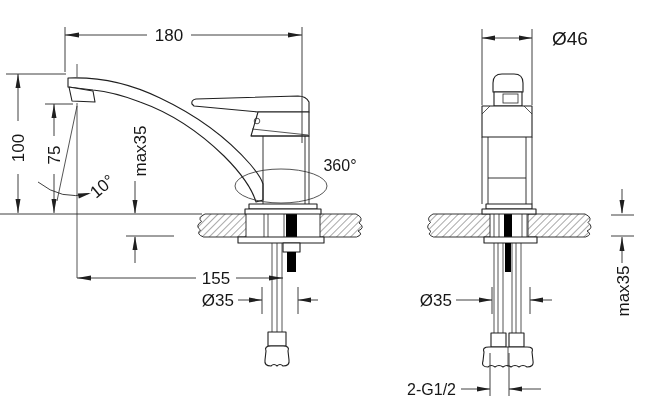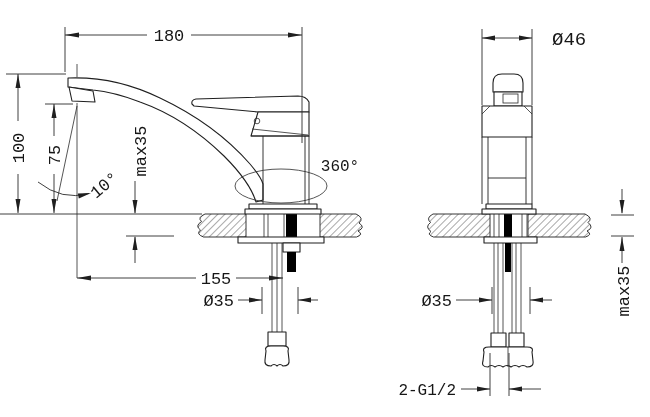--- a/index.html
+++ b/index.html
@@ -1,17 +1,17 @@
 <!DOCTYPE html>
 <html><head>
 <meta charset="utf-8">
 <style>
   html,body{margin:0;padding:0;background:#fff;}
   .stage{position:relative;width:650px;height:417px;background:#fff;overflow:hidden;
-         font-family:Liberation Mono, monospace;}
+         font-family:Liberation Sans, sans-serif;}
   svg{display:block;}
   text{fill:#161616;}
   .dimtxt{font-size:17px;}
   .dimtxt-big{font-size:19px;}
   .dimtxt-med{font-size:16px;}
   .outline{fill:#ffffff;stroke:#1f1f1f;stroke-width:1.1;stroke-linejoin:round;}
   .thin{fill:none;stroke:#1f1f1f;stroke-width:0.9;}
   .xfine{fill:none;stroke:#2a2a2a;stroke-width:0.8;}
   .dim{fill:none;stroke:#2a2a2a;stroke-width:0.9;}
   .arr{fill:#1f1f1f;stroke:none;}

